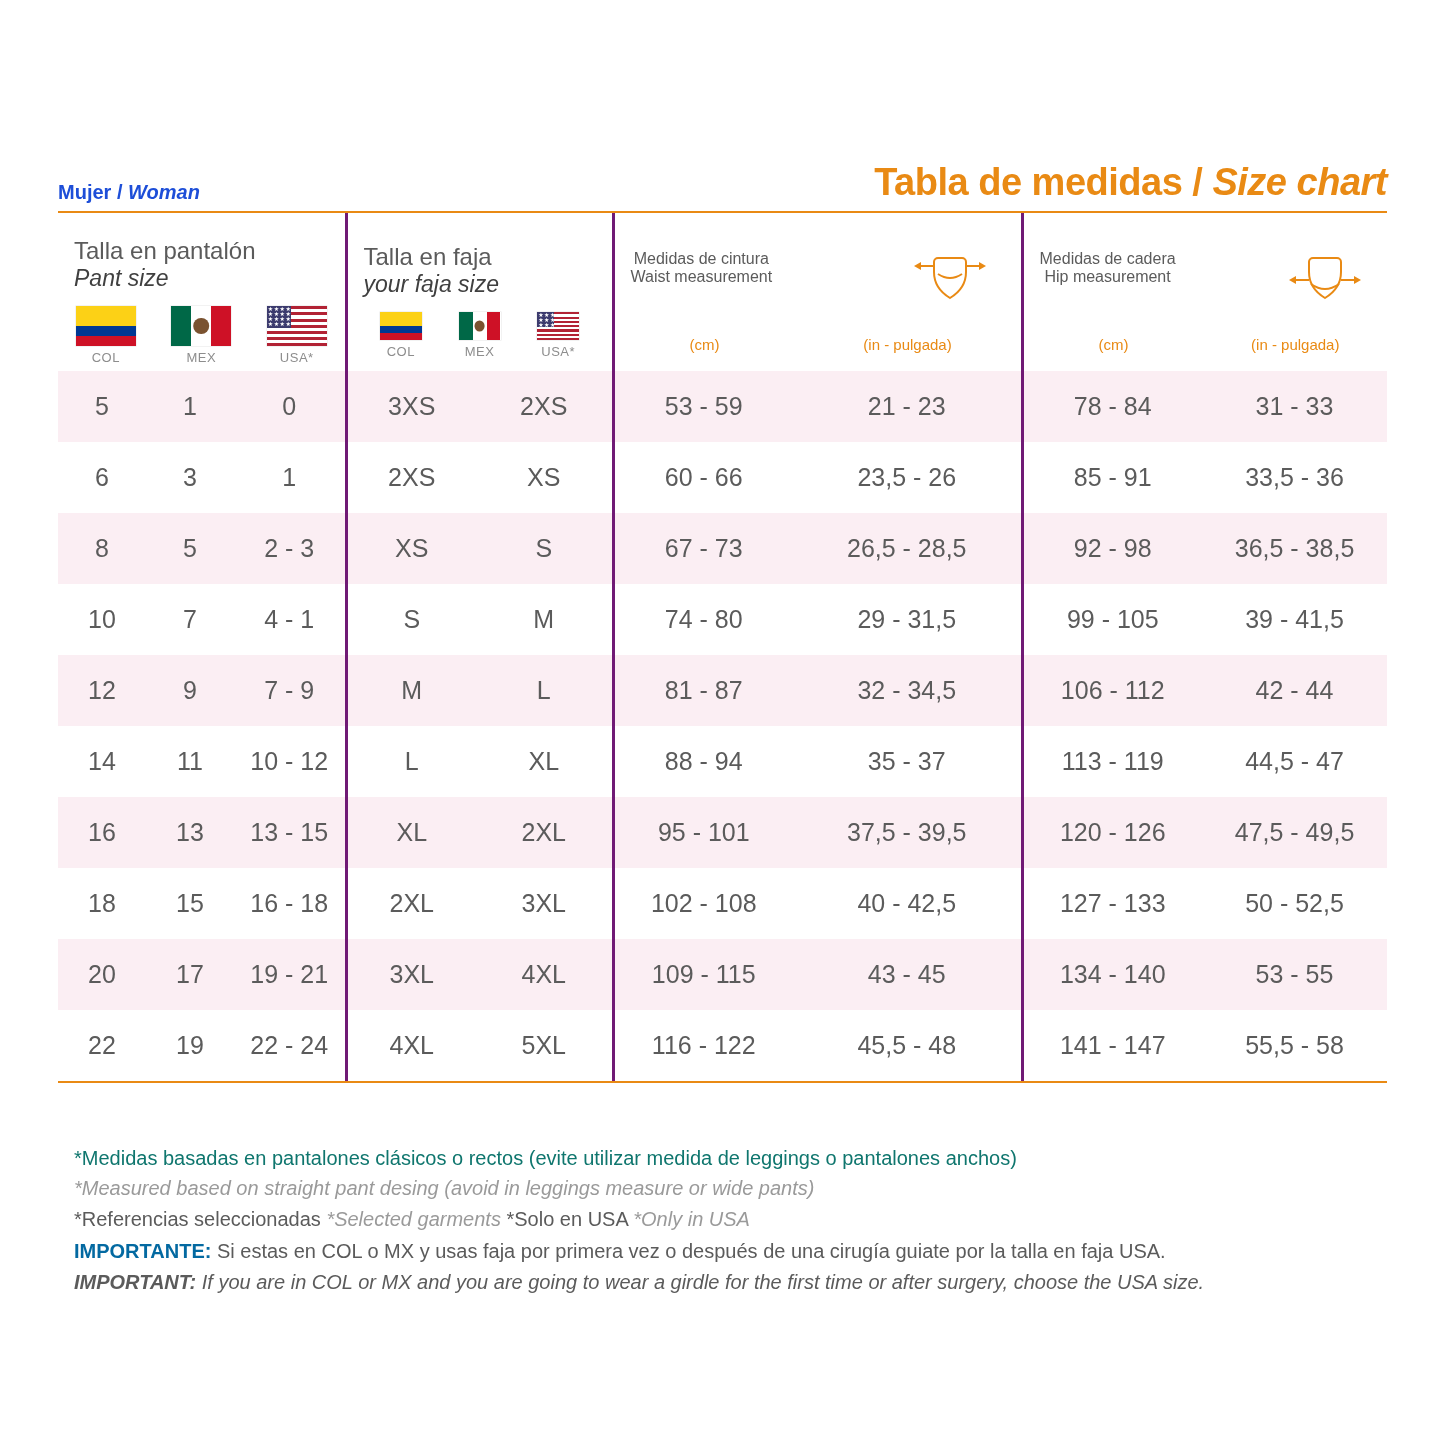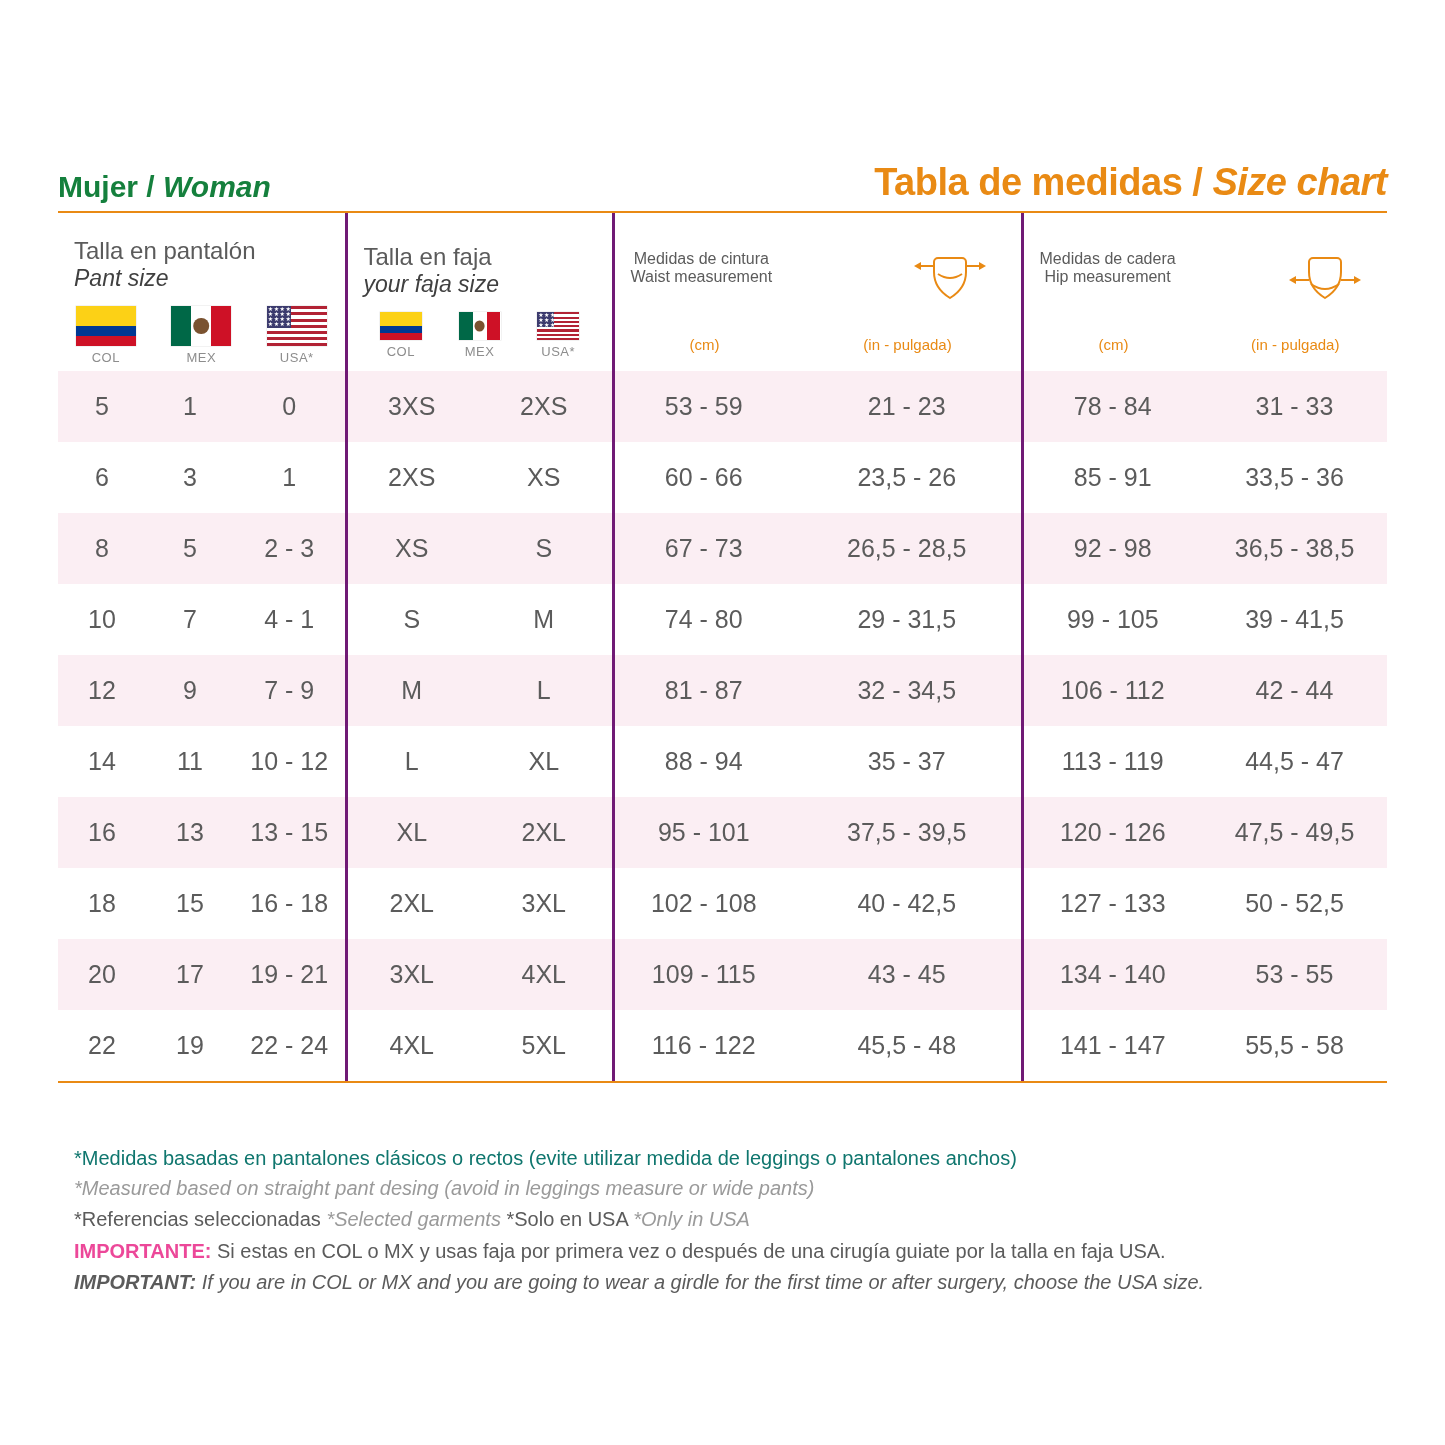--- a/index.html
+++ b/index.html
@@ -27,23 +27,23 @@
     position: absolute;
     top: 148px;
     left: 58px;
     right: 58px;
     height: 56px;
     display: flex;
     align-items: flex-end;
     justify-content: space-between;
   }
   .header-left {
-    font-size: 30px;
+    font-size: 20px;
     font-weight: bold;
-    color: #15803d;
+    color: #1d4ed8;
     white-space: nowrap;
   }
   .header-left .italic {
     font-style: italic;
     font-weight: bold;
   }
   .header-right {
     font-size: 38px;
     font-weight: bold;
     color: #e98a14;
@@ -200,21 +200,21 @@
     left: 74px;
     top: 1143px;
     width: 1310px;
     line-height: 1.52;
   }
   .notes .n1 { font-size: 20px; color: #0f766e; }
   .notes .n2 { font-size: 20px; color: #9a9a9a; font-style: italic; }
   .notes .n3 { font-size: 20px; color: #5b5b5b; }
   .notes .n3 .it { font-style: italic; color: #9a9a9a; }
   .notes .n4 { font-size: 20px; color: #5b5b5b; margin-top: 2px; }
-  .notes .n4 b { color: #ec4899; }
+  .notes .n4 b { color: #0369a1; }
   .notes .n5 { font-size: 20px; color: #5b5b5b; font-style: italic; }
   .notes .n5 b { font-style: italic; }
 </style>
 </head>
 <body>
 
 <div class="page">
 
   <div class="header">
     <div class="header-left">

